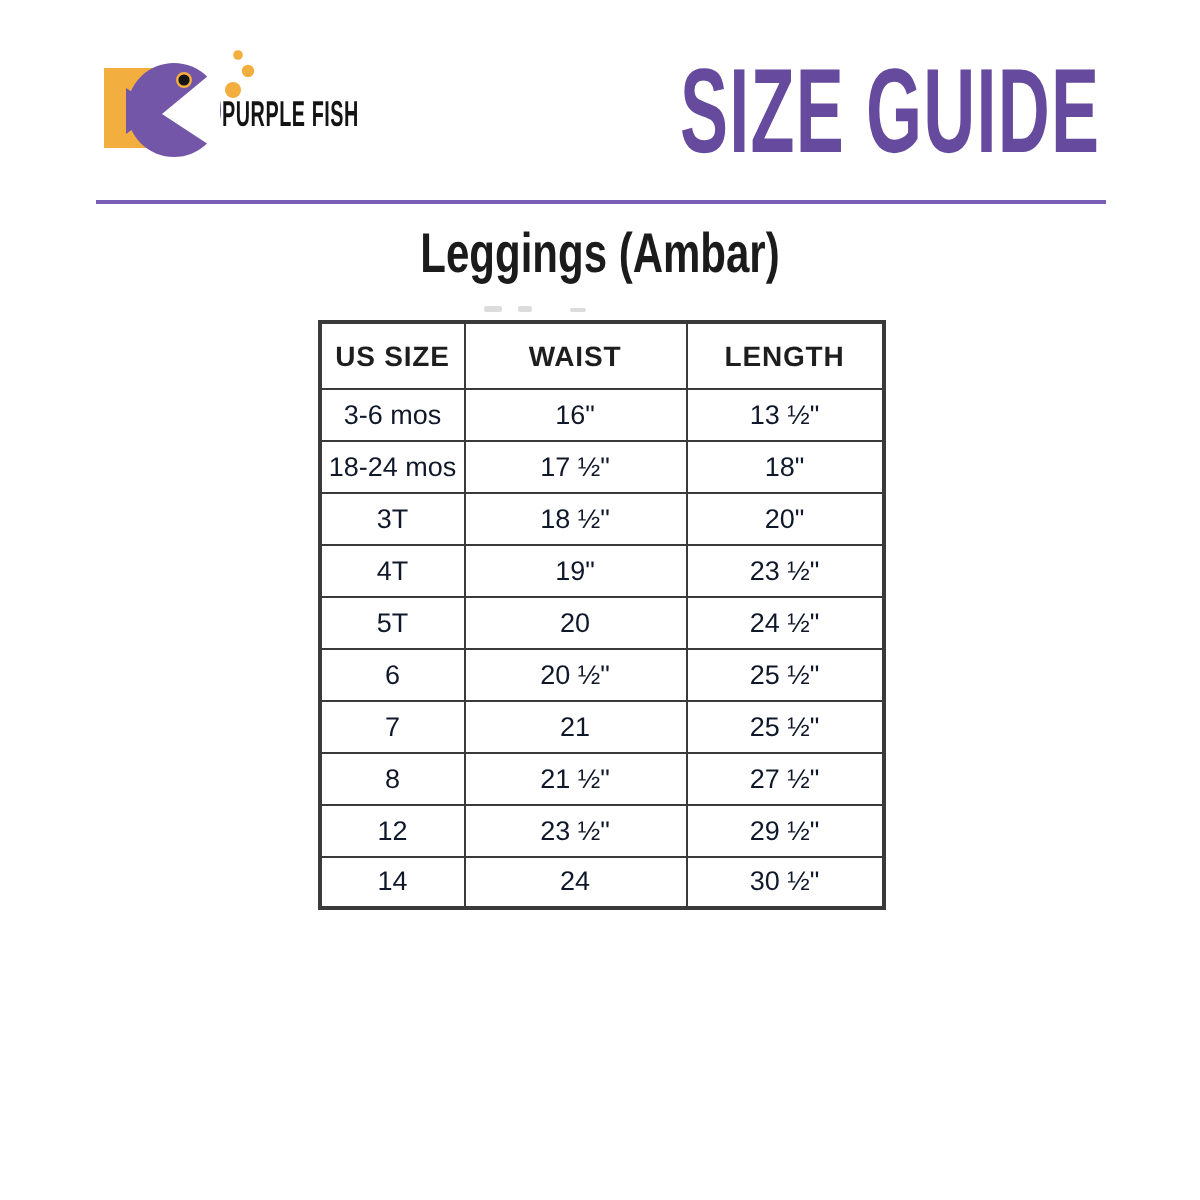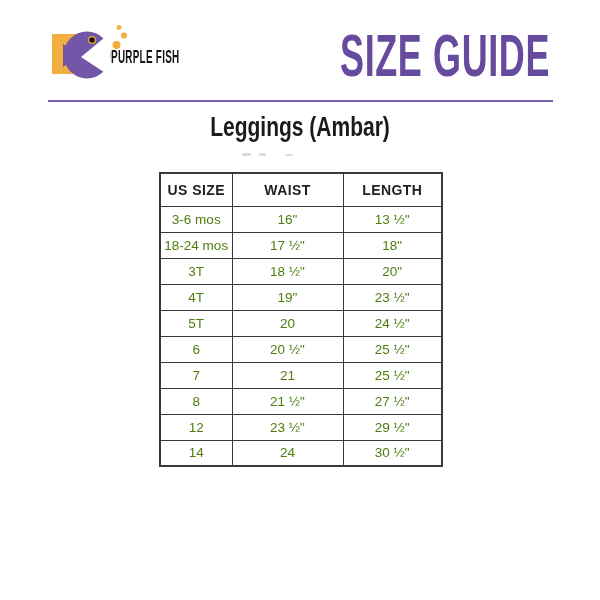--- a/index.html
+++ b/index.html
@@ -44,37 +44,37 @@
   }
 
   
   .artifact { position: absolute; background: #dcdcdc; border-radius: 1px; }
   .a1 { left: 242px; top: 153px; width: 9px; height: 3px; }
   .a2 { left: 259px; top: 153px; width: 7px; height: 3px; }
   .a3 { left: 285px; top: 154px; width: 8px; height: 2px; }
 
   
   .size-table {
-    position: absolute; left: 159px; top: 172px;
+    position: absolute; left: 159px; top: 160px;
     width: 282px;
     border-collapse: collapse; table-layout: fixed;
     border: 2px solid #3a3a3a;
   }
   .size-table col.c1 { width: 72px; }
   .size-table col.c2 { width: 111px; }
   .size-table col.c3 { width: 99px; }
   .size-table th {
     height: 33px; border: 1px solid #3a3a3a;
     font-size: 14px; font-weight: bold; letter-spacing: 0.4px;
     color: #1e1e1e; text-align: center; vertical-align: middle;
   }
   .size-table td {
     height: 26px; border: 1px solid #3a3a3a;
     font-size: 13.5px; font-weight: normal;
-    color: #4d7c0f; text-align: center; vertical-align: middle;
+    color: #0f172a; text-align: center; vertical-align: middle;
     white-space: nowrap;
   }
 </style>
 </head>
 <body>
 
 <div class="page">
 
   <svg class="logo-mark" viewBox="0 0 80 58" aria-hidden="true">
     <rect x="2" y="12" width="28" height="40" fill="#F2AE3E"></rect>

